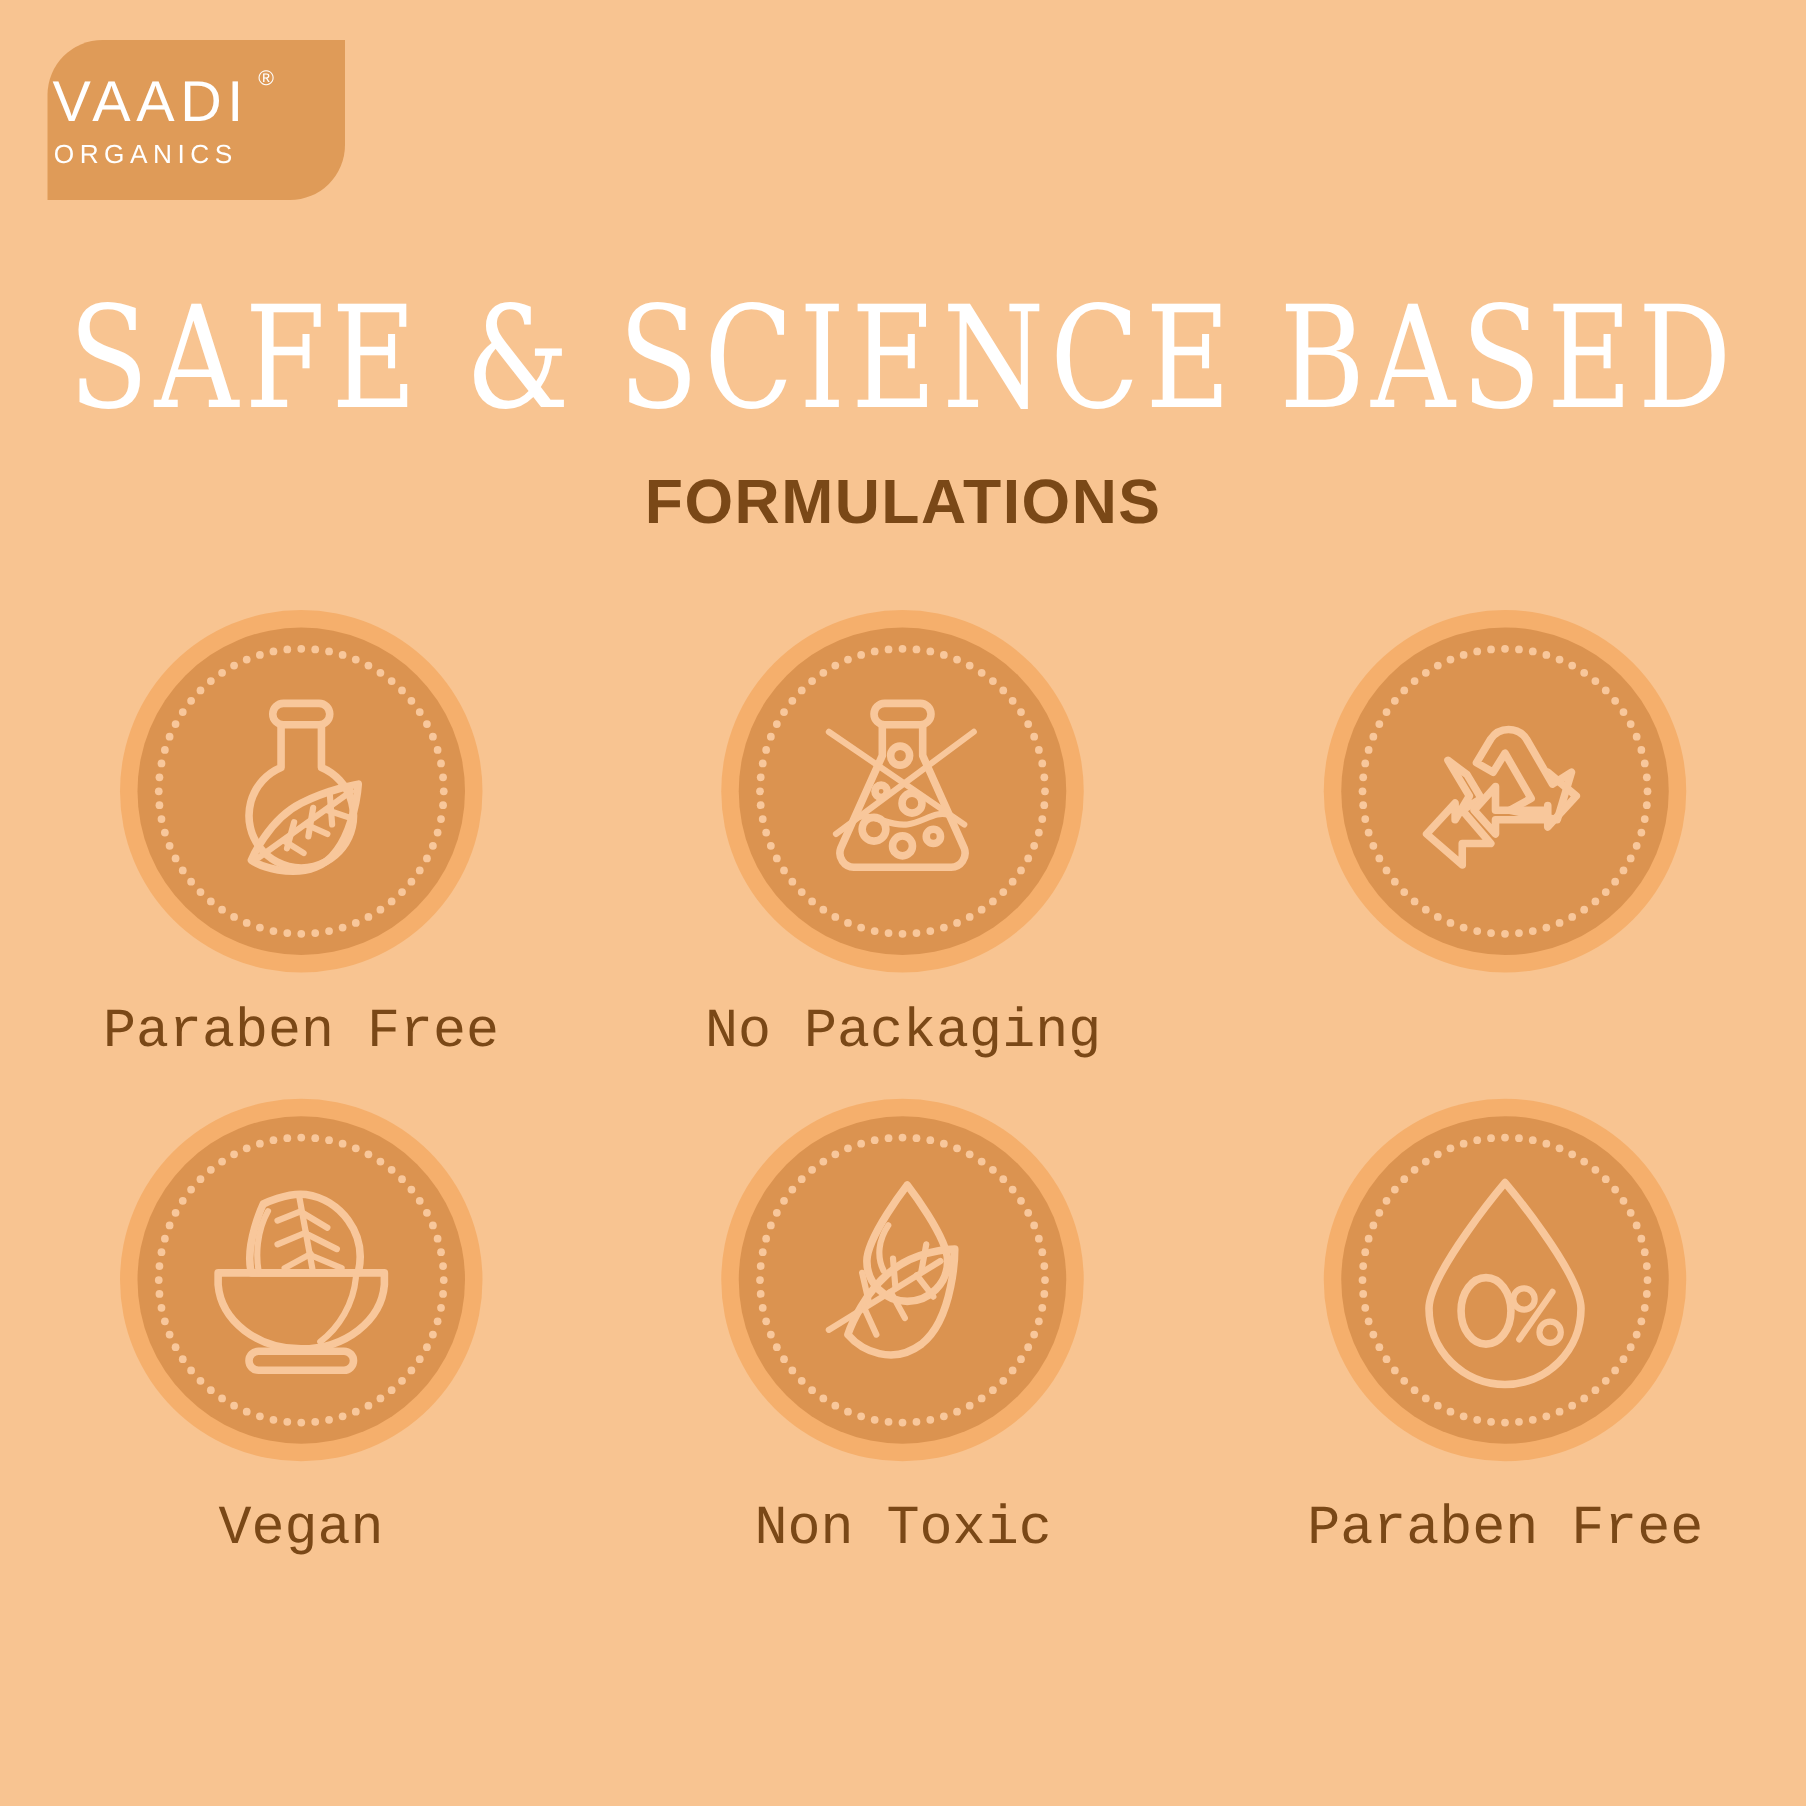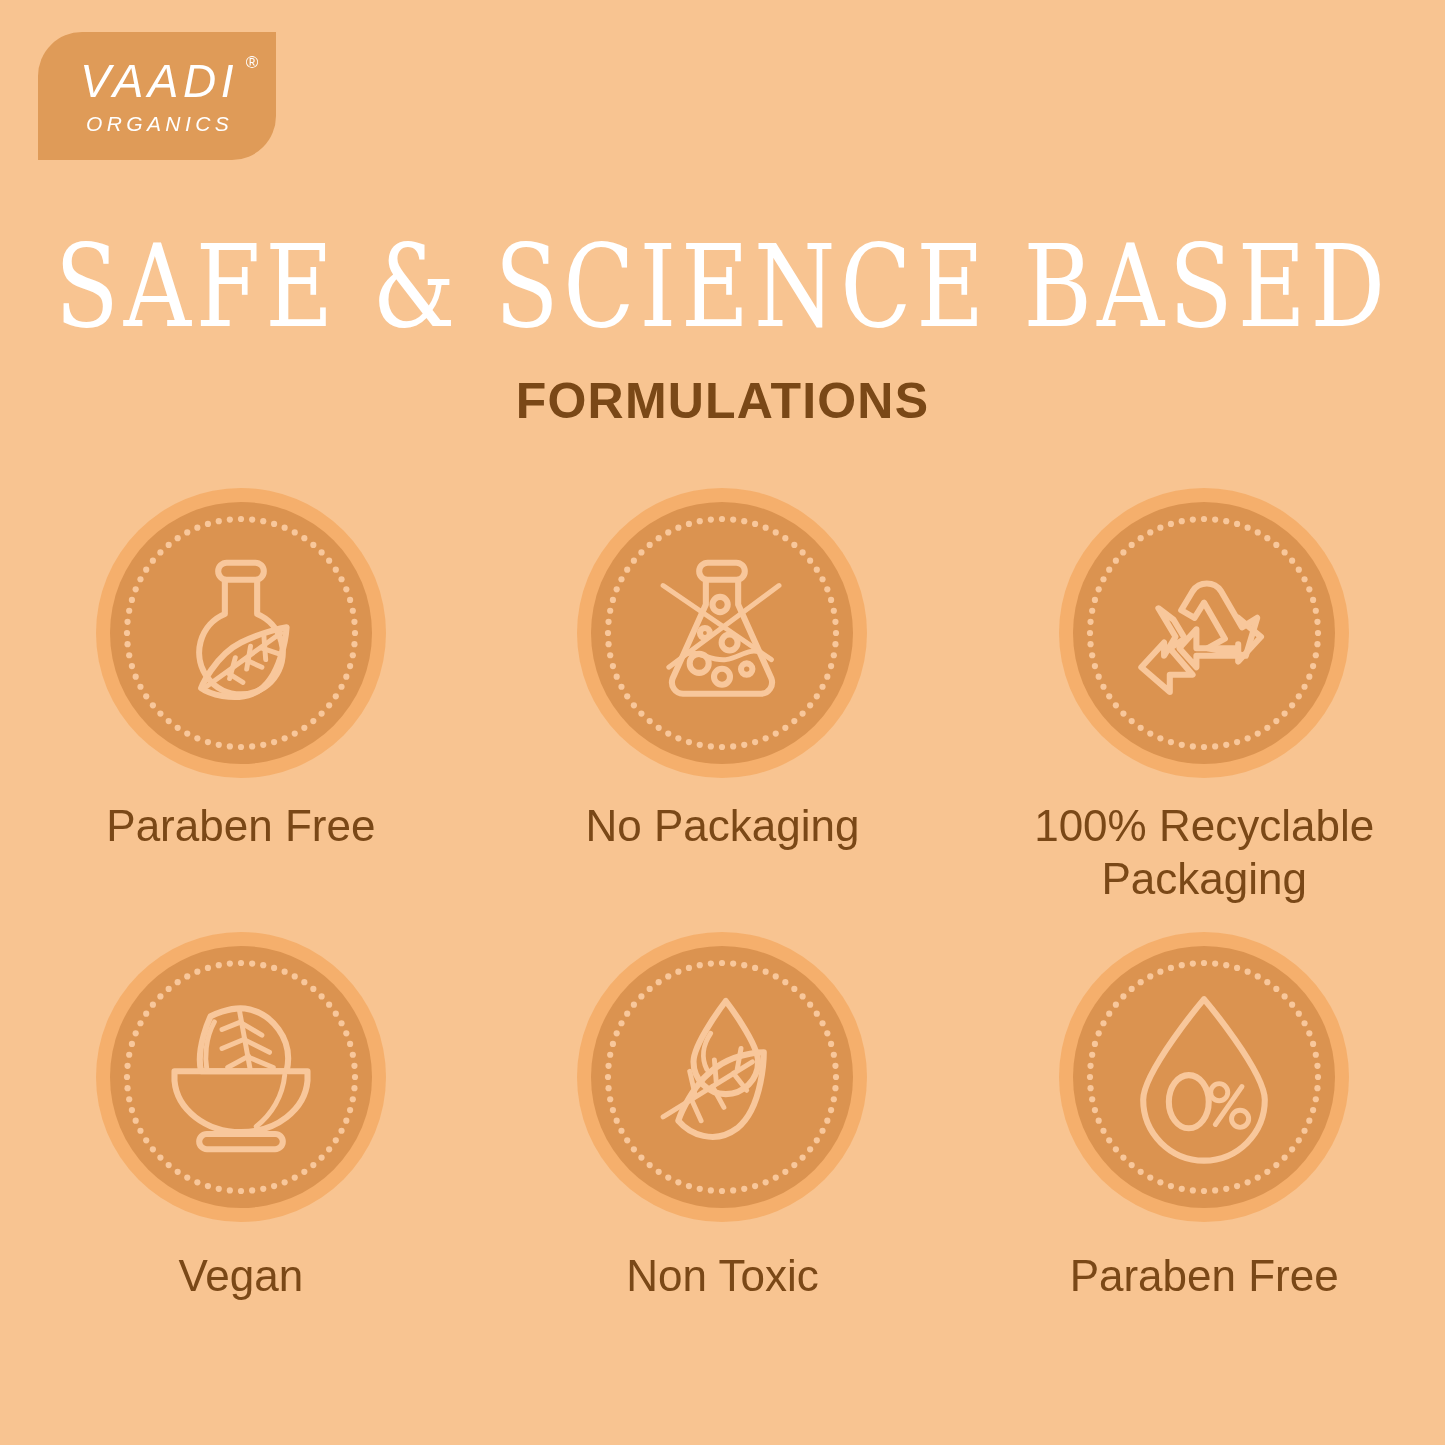--- a/index.html
+++ b/index.html
@@ -20,23 +20,22 @@
   .logo-badge {
     position: absolute;
     left: 38px;
     top: 32px;
     width: 238px;
     height: 128px;
     background: #DF9B58;
     border-radius: 44px 0 44px 0;
     display: flex;
     flex-direction: column;
-    align-items: center;
+    align-items: flex-start;
     justify-content: center;
-    font-style: italic;
   }
   .logo-main {
     position: relative;
     color: #FFFFFF;
     font-size: 46px;
     letter-spacing: 4.5px;
     font-weight: 400;
     line-height: 1;
     font-family: "Liberation Sans", sans-serif;
     padding-left: 4px;
@@ -147,21 +146,21 @@
     stroke: #F8C79B;
     stroke-width: 3.2;
     stroke-linecap: round;
     stroke-linejoin: round;
   }
   .icon-svg .thin { stroke-width: 2.6; }
 
   .badge-label {
     margin-top: 22px;
     color: #7A4817;
-    font-family: Liberation Sans, sans-serif;
+    font-family: Liberation Mono, monospace;
     font-weight: 400;
     font-size: 44px;
     line-height: 1.2;
     text-align: center;
     letter-spacing: 0px;
     max-width: 430px;
   }
   .badge-label.row2 { margin-top: 28px; }
 </style>
 </head>
@@ -433,24 +432,20 @@
                 <circle cx="119.83" cy="17.55" r="3.1" fill="#F8C79B" stroke="none"></circle>
               </g>
           </svg>
           <svg class="icon-svg" viewBox="0 0 100 100">
             <path d="M38 38 L44 28 A9 9 0 0 1 59 28 L70 47 L78 42 L72 62 L52 58 L61 53 L50 34 L45 42 Z"></path>
             <path d="M34 43 L40 53 L32 58 L44 72 L32 72 L32 81 L17 68 L29 55 L29 62 L35 52 L26 37 Z"></path>
             <path d="M68 42 L80 52 L68 65 L68 58 L57 58 L46 58 L46 48 L37 58 L46 68 L46 62 L68 62 L68 56"></path>
           </svg>
         </div>
       </div>
-      <div class="badge-label">
-        <div>100% Recyclable</div>
-        <div>Packaging</div>
-      </div>
     </div>
 
     <div class="cell row2">
       <div class="coin-outer">
         <div class="coin-inner">
           <svg class="dots-ring" viewBox="0 0 262 262">
             <g id="dots4">
                 <circle cx="131.00" cy="17.00" r="3.1" fill="#F8C79B" stroke="none"></circle>
                 <circle cx="142.17" cy="17.55" r="3.1" fill="#F8C79B" stroke="none"></circle>
                 <circle cx="153.24" cy="19.19" r="3.1" fill="#F8C79B" stroke="none"></circle>

